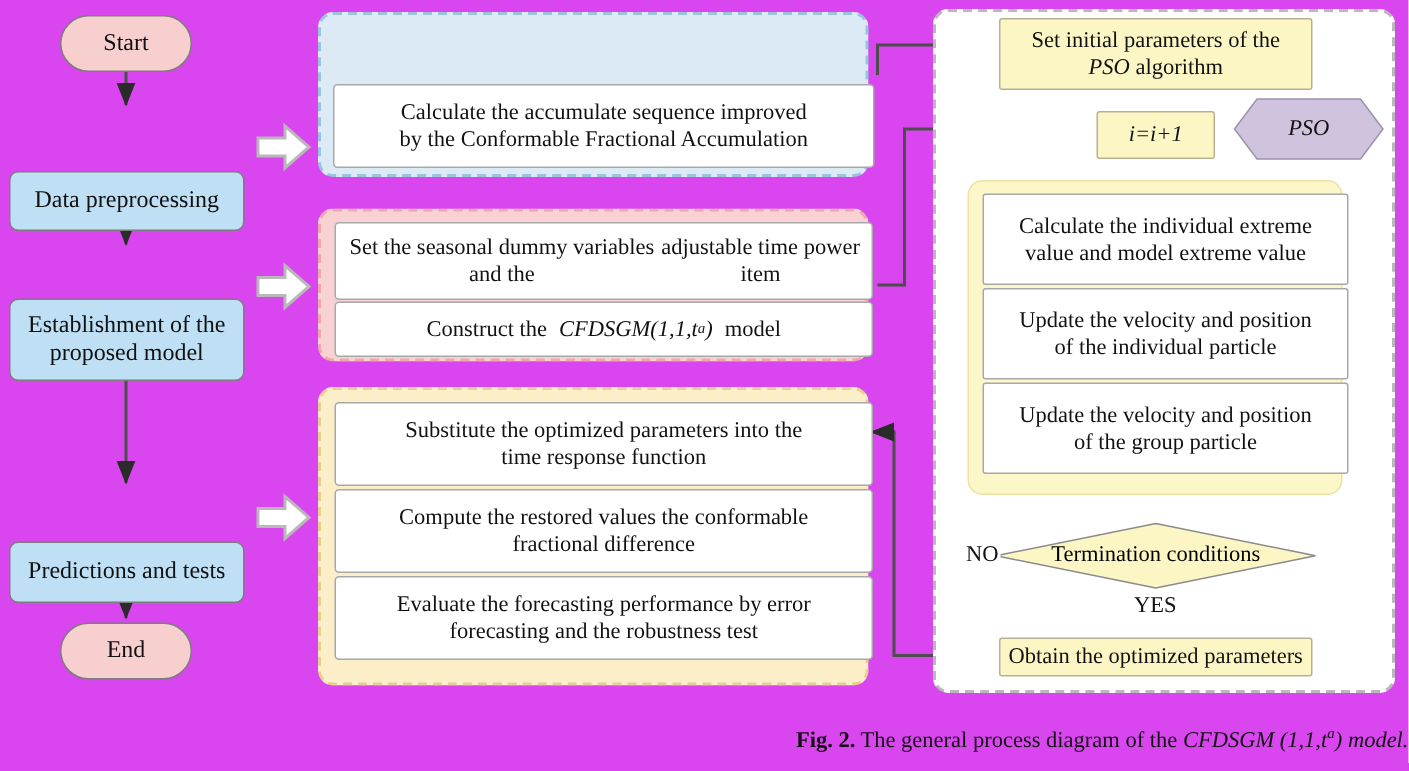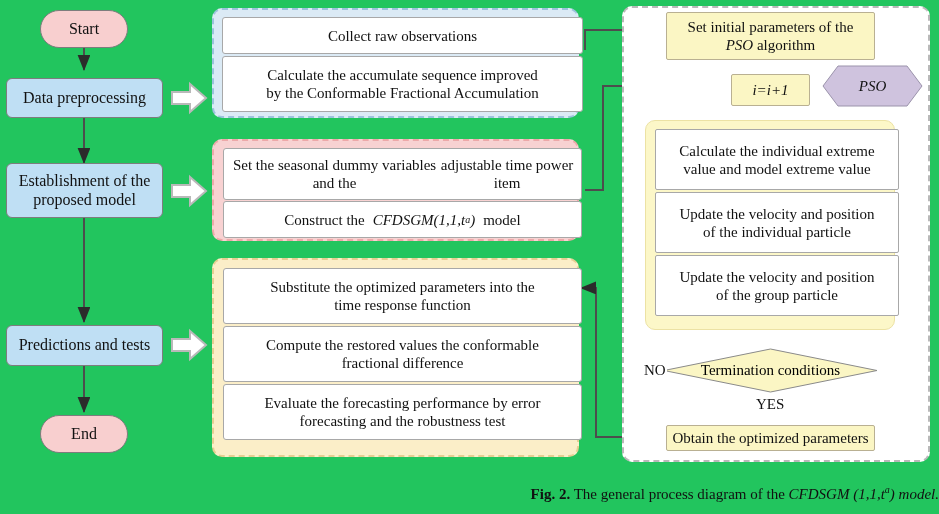--- a/index.html
+++ b/index.html
@@ -1,30 +1,30 @@
 <!DOCTYPE html>
 <html><head>
 <meta charset="utf-8">
 <style>
   html,body{margin:0;padding:0;background:#ffffff;}
   body{font-family:"Liberation Serif", serif;}
-  #canvas{position:relative;width:939px;height:514px;background:#22c55e;overflow:hidden;}
+  #canvas{position:relative;width:939px;height:514px;background:#d946ef;overflow:hidden;}
 
   .abs{position:absolute;box-sizing:border-box;}
 
   
   .pill{
     background:#f8cfcf;border:1px solid #7d7d7d;border-radius:22px;
     display:flex;align-items:center;justify-content:center;
     font-size:16px;color:#111;
   }
   .stage{
     background:#bfdff4;border:1px solid #7d7d7d;border-radius:6px;
     display:flex;align-items:center;justify-content:center;text-align:center;
-    font-size:16px;color:#111;line-height:1.15;padding:2px 4px;
+    font-size:16px;color:#111;line-height:1.15;padding:2px 4px;margin-top:36px;
   }
 
   
   .group{border:2px dashed;border-radius:10px;}
   .group.blue{background:#dbeaf5;border-color:#9cc3dc;}
   .group.pink{background:#f8d2d2;border-color:#eda9a9;}
   .group.cream{background:#fbeec8;border-color:#e5cf92;}
 
   
   .step{
@@ -124,23 +124,20 @@
     <path d="M2,13 L20,13 L20,5 L36,19 L20,33 L20,25 L2,25 z" fill="#ffffff" stroke="#b9b9b9" stroke-width="2"></path>
   </svg>
   <svg class="abs" style="left:170px;top:172px;width:38px;height:38px;" viewBox="0 0 38 38">
     <path d="M2,13 L20,13 L20,5 L36,19 L20,33 L20,25 L2,25 z" fill="#ffffff" stroke="#b9b9b9" stroke-width="2"></path>
   </svg>
   <svg class="abs" style="left:170px;top:326px;width:38px;height:38px;" viewBox="0 0 38 38">
     <path d="M2,13 L20,13 L20,5 L36,19 L20,33 L20,25 L2,25 z" fill="#ffffff" stroke="#b9b9b9" stroke-width="2"></path>
   </svg>
 
   <div class="abs group blue" style="left:212px;top:8px;width:367px;height:110px;">
-    <div class="step" style="position:absolute;left:8px;top:7px;width:347px;height:33px;">
-      <span>Collect raw observations</span>
-    </div>
     <div class="step" style="position:absolute;left:8px;top:46px;width:347px;height:52px;flex-direction:column;">
       <span>Calculate the accumulate sequence improved</span>
       <span>by the Conformable Fractional Accumulation</span>
     </div>
   </div>
 
   <div class="abs group pink" style="left:212px;top:139px;width:367px;height:102px;">
     <div class="step" style="position:absolute;left:9px;top:7px;width:345px;height:48px;flex-direction:row;">
       <span>Set the seasonal dummy variables and the</span>
       <span>adjustable time power item</span>

